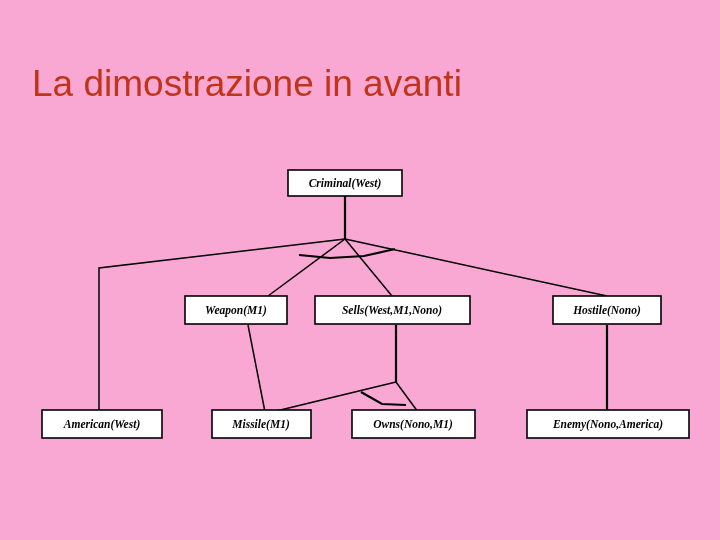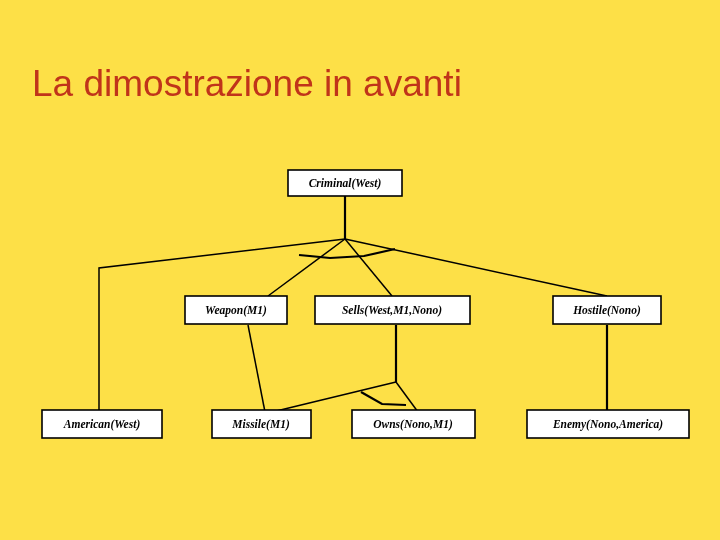--- a/index.html
+++ b/index.html
@@ -10,21 +10,21 @@
   body {
     width: 720px;
     height: 540px;
     position: relative;
     overflow: hidden;
     font-family: "Liberation Sans", sans-serif;
   }
   #slide {
     position: absolute;
     inset: 0;
-    background: #fde047;
+    background: #f9a8d4;
   }
   #slide-title {
     position: absolute;
     left: 32px;
     top: 62px;
     width: 660px;
     color: #C0341A;
     font-family: "Liberation Sans", sans-serif;
     font-size: 37px;
     font-weight: 400;

